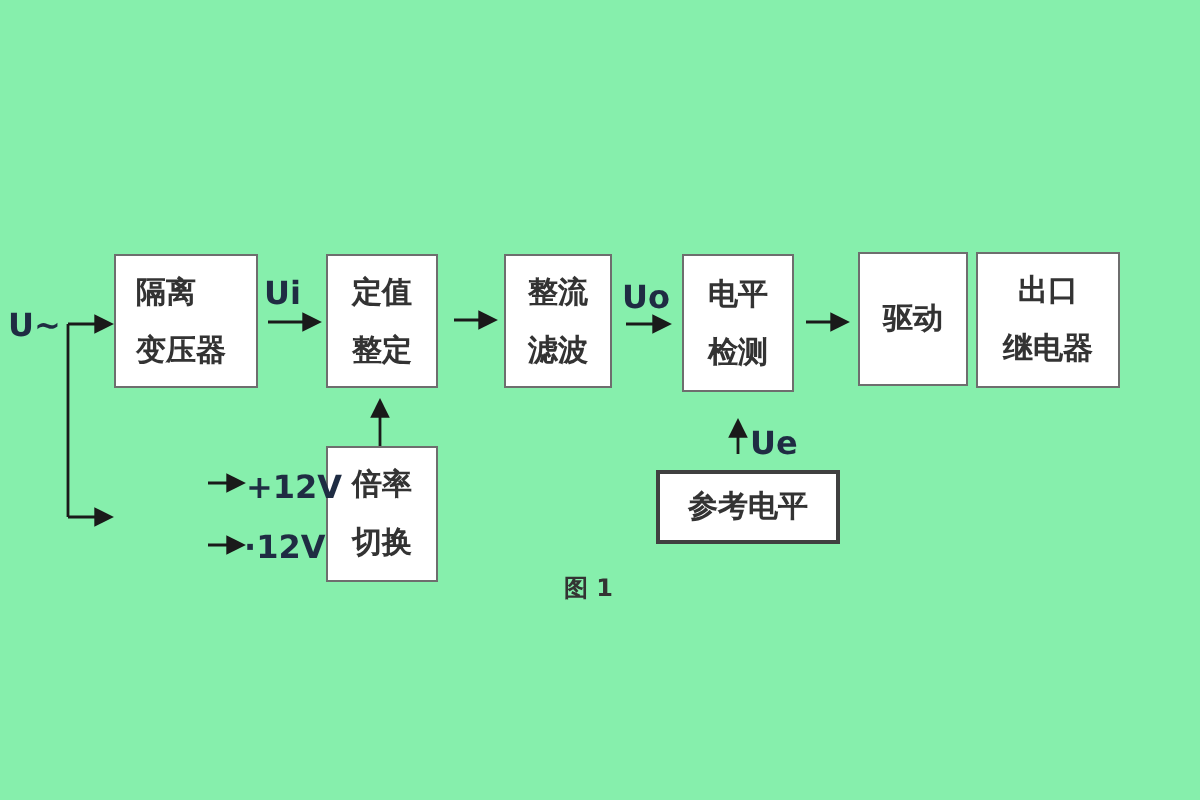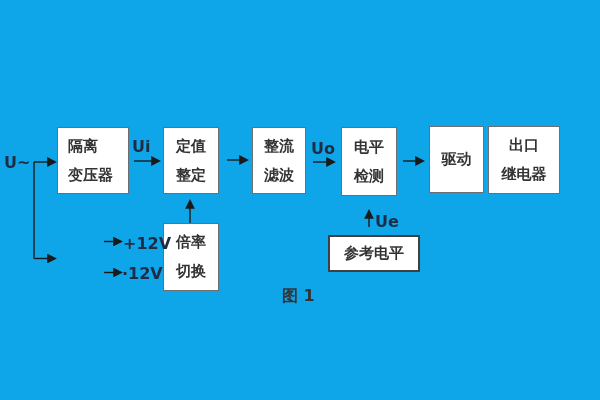--- a/index.html
+++ b/index.html
@@ -1,19 +1,19 @@
 <!DOCTYPE html>
 <html><head>
 <meta charset="utf-8">
 <style>
   html,body{margin:0;padding:0;background:#ffffff;}
   #canvas{
     position:relative;
     width:600px;height:400px;
-    background:#0ea5e9;
+    background:#86efac;
     font-family:"DejaVu Sans","Liberation Sans",sans-serif;
     overflow:hidden;
   }
   .wires{position:absolute;left:0;top:0;width:600px;height:400px;}
   .box{
     position:absolute;
     box-sizing:border-box;
     border:1px solid #6e6e6e;
     background:#ffffff;
     display:flex;
@@ -49,21 +49,21 @@
     line-height:1;
   }
   #lbl-u{left:4px;top:155px;}
   #lbl-ui{left:132px;top:139px;}
   #lbl-uo{left:311px;top:141px;}
   #lbl-ue{left:375px;top:214px;}
   #lbl-p12{left:123px;top:236px;}
   #lbl-n12{left:122px;top:266px;}
   #caption{
     position:absolute;left:282px;top:288px;
-    color:#333333;font-size:16px;font-weight:600;line-height:1;
+    color:#333333;font-size:12px;font-weight:600;line-height:1;
   }
 </style>
 </head>
 <body>
 
 <div id="canvas">
 
   <svg class="wires" viewBox="0 0 600 400">
     <defs>
       <marker id="ah" viewBox="0 0 10 10" refX="8" refY="5" markerWidth="8" markerHeight="7" orient="auto">

